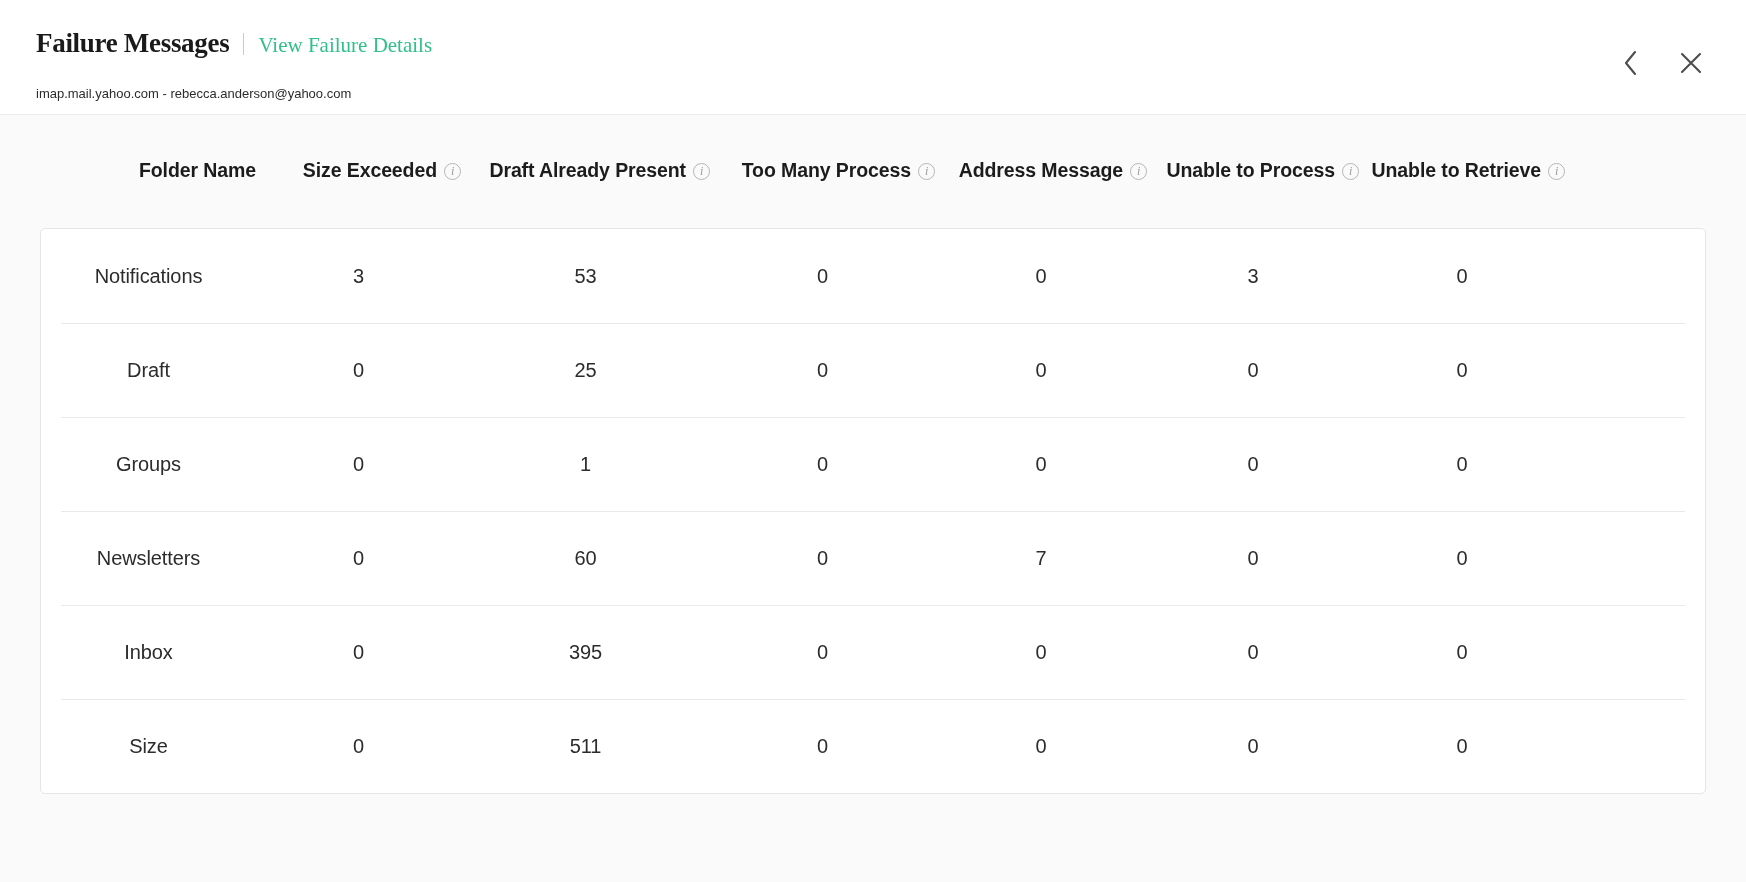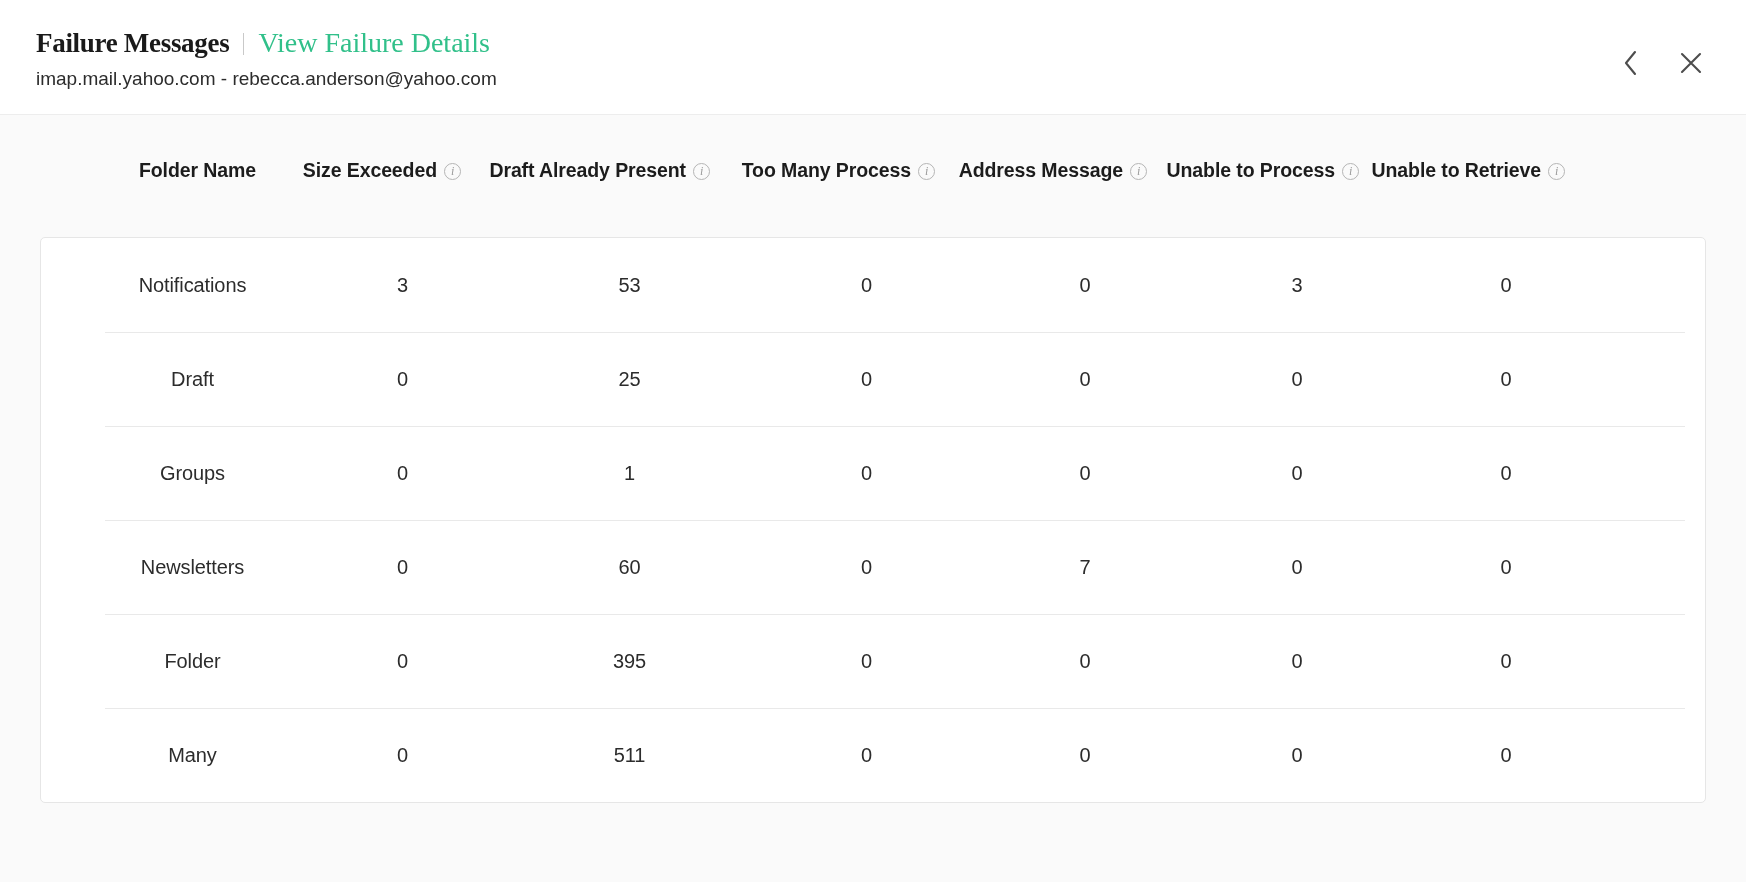--- a/index.html
+++ b/index.html
@@ -46,30 +46,30 @@
     display: inline-block;
     width: 1px;
     height: 22px;
     background: #c9c9c9;
     margin: 0 14px;
     position: relative;
     top: 3px;
   }
 
   .details-link {
-    font-size: 28px;
+    font-size: 21px;
     color: #31c08a;
     line-height: 34px;
     cursor: pointer;
     text-decoration: none;
   }
 
   .subtitle {
-    margin-top: 6px;
-    font-size: 19px;
+    margin-top: 21px;
+    font-size: 13px;
     color: #2c2c2c;
     line-height: 26px;
   }
 
   .header-actions {
     position: absolute;
     top: 48px;
     right: 40px;
     display: flex;
     align-items: center;
@@ -140,23 +140,22 @@
     cursor: pointer;
     position: relative;
     top: 1px;
     font-family: "Liberation Serif", serif;
   }
 
   .table-card {
     background: #ffffff;
     border: 1px solid #e6e6e6;
     border-radius: 5px;
-    margin-top: 12px;
+    margin-top: 3px;
     overflow: hidden;
-    padding-left: 44px;
   }
 
   .grid-row {
     height: 94px;
     position: relative;
   }
 
   .grid-row + .grid-row::before {
     content: "";
     position: absolute;
@@ -282,31 +281,31 @@
       <div class="td folder">Newsletters</div>
       <div class="td">0</div>
       <div class="td">60</div>
       <div class="td">0</div>
       <div class="td">7</div>
       <div class="td">0</div>
       <div class="td">0</div>
     </div>
 
     <div class="grid-row">
-      <div class="td folder">Folder</div>
+      <div class="td folder">Inbox</div>
       <div class="td">0</div>
       <div class="td">395</div>
       <div class="td">0</div>
       <div class="td">0</div>
       <div class="td">0</div>
       <div class="td">0</div>
     </div>
 
     <div class="grid-row">
-      <div class="td folder">Many</div>
+      <div class="td folder">Size</div>
       <div class="td">0</div>
       <div class="td">511</div>
       <div class="td">0</div>
       <div class="td">0</div>
       <div class="td">0</div>
       <div class="td">0</div>
     </div>
 
   </div>
 </div>

